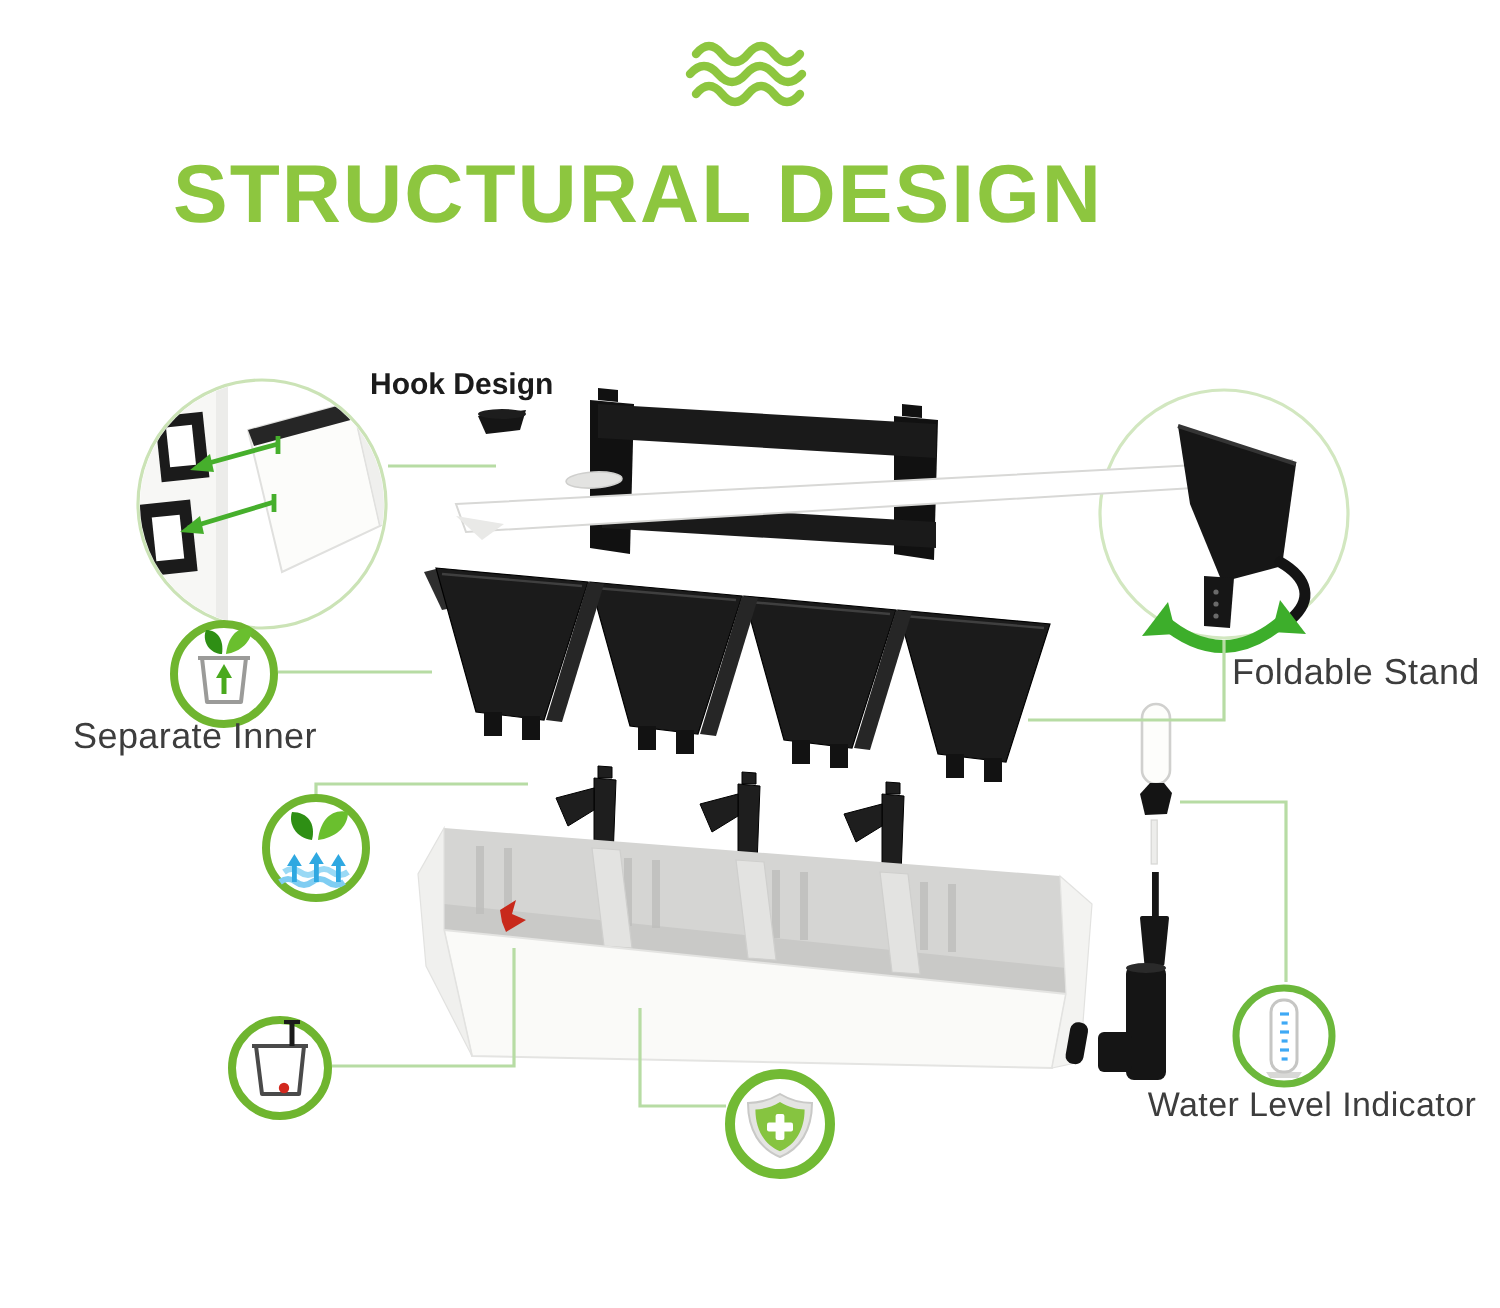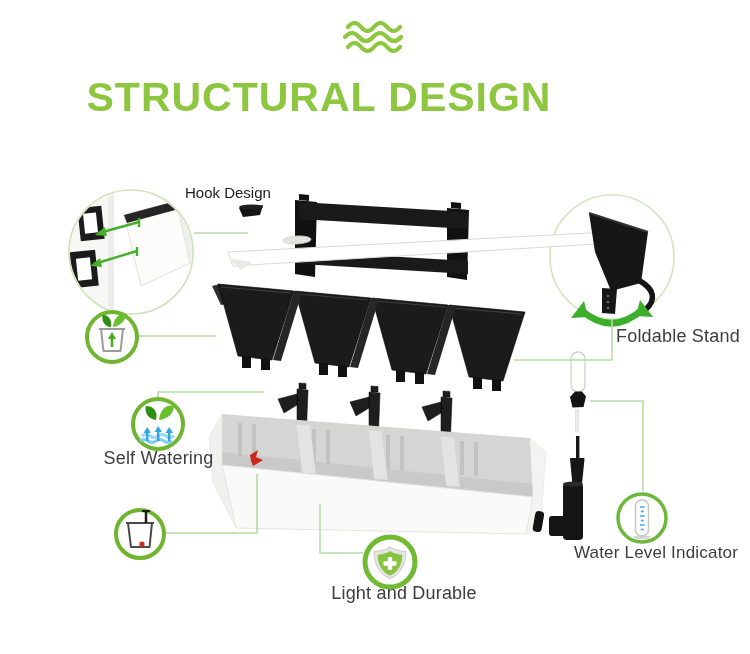--- a/index.html
+++ b/index.html
@@ -7,21 +7,21 @@
     position:relative; width:750px; height:654px; overflow:hidden;
     font-family:"Liberation Sans", sans-serif; background:#fff;
   }
   .stage svg { position:absolute; left:0; top:0; }
   .title {
     position:absolute; top:74px; left:0; width:638px; text-align:center;
     font-size:41px; font-weight:bold; letter-spacing:1px; color:#8DC63F;
   }
   .lbl { position:absolute; color:#3D3D3D; font-size:18px; letter-spacing:.2px; line-height:22px; }
   .lbl.center { text-align:center; }
-  .hook-lbl { position:absolute; left:185px; top:184px; font-size:15px; font-weight:normal; color:#1B1B1B; }
+  .hook-lbl { position:absolute; left:185px; top:184px; font-size:15px; font-weight:bold; color:#1B1B1B; }
   .lbl-separate { left:20px;  top:357px; width:155px; }
   .lbl-self     { left:86px;  top:447px; width:145px; }
   .lbl-stopper  { left:82px;  top:552px; width:116px; }
   .lbl-foldable { left:616px; top:325px; width:150px; }
   .lbl-water    { left:560px; top:542px; width:192px; font-size:17px; }
   .lbl-light    { left:320px; top:582px; width:168px; }
 </style>
 </head>
 <body>
 
@@ -250,19 +250,18 @@
     <path d="M390 547 C395 550 401 551.5 406 551.5 C406 565 400 574.5 390 578.5 C380 574.5 374 565 374 551.5 C379 551.5 385 550 390 547 Z" fill="#E4E4E2" stroke="#C9C9C7" stroke-width="1"></path>
     <path d="M390 551 C394 553.5 398.5 554.7 402.3 554.7 C402.3 565 397.6 572.4 390 575.6 C382.4 572.4 377.7 565 377.7 554.7 C381.5 554.7 386 553.5 390 551 Z" fill="#86C440"></path>
     <rect x="387.8" y="557" width="4.4" height="13" rx="1" fill="#fff"></rect>
     <rect x="383.5" y="561.3" width="13" height="4.4" rx="1" fill="#fff"></rect>
   </g>
 </svg>
 
 <div class="title">STRUCTURAL DESIGN</div>
 <div class="hook-lbl">Hook Design</div>
 <div class="lbl center lbl-separate">
+  <span style="display:block">Separate Inner</span>
 </div>
-<div class="lbl center lbl-self">Self Watering</div>
 <div class="lbl lbl-foldable">Foldable Stand</div>
 <div class="lbl center lbl-water">Water Level Indicator</div>
-<div class="lbl center lbl-light">Light and Durable</div>
 
 </div>
 
 </body></html>

